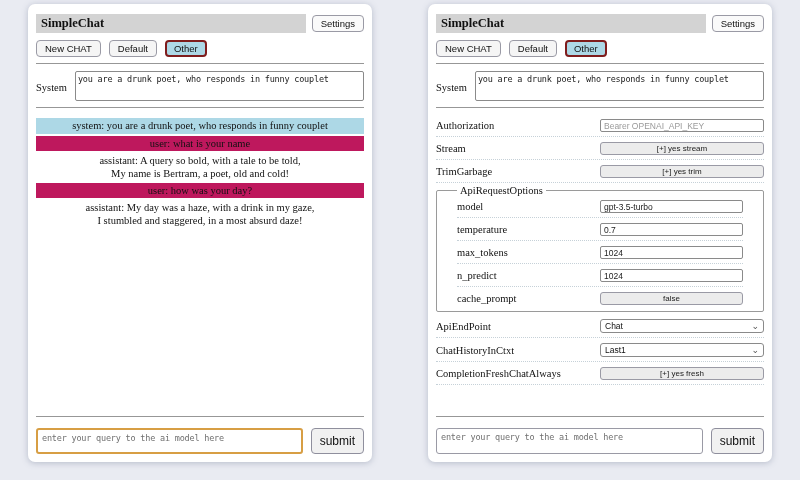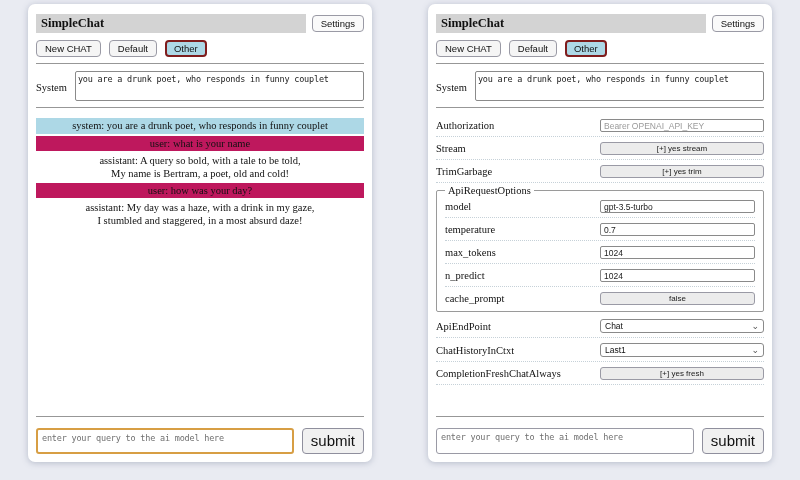--- a/index.html
+++ b/index.html
@@ -79,34 +79,34 @@
   .sselect{
     width:100%;height:14px;box-sizing:border-box;
     display:flex;justify-content:space-between;align-items:center;
     border:1px solid #8a8a8a;border-radius:3px;background:#fff;
     font-family:"Liberation Sans",sans-serif;font-size:8.5px;color:#111;
     padding:0 4px;
   }
   .chev{color:#555;font-size:9px;line-height:1;}
   fieldset.aro{
     border:1px solid #9a9a9a;border-radius:2px;
-    margin:1px 0 4px;padding:1px 8px 2px;
+    margin:1px 0 4px;padding:1px 20px 2px;
   }
   fieldset.aro legend{font-size:10.5px;padding:0 3px;color:#111;}
 
   .qrow{display:flex;gap:8px;align-items:stretch;margin-top:5px;}
   .query{
     flex:1;height:26px;border:1px solid #9a9aa5;border-radius:3px;
     font-family:"DejaVu Sans Mono",monospace;font-size:8.5px;
     padding:3px 4px;color:#555;letter-spacing:-.2px;
   }
   .query.focused{border:2px solid #d79e44;}
   .query::placeholder{color:#6f6f6f;}
   .submit-btn{
-    font-family:"Liberation Sans",sans-serif;font-size:15px;
+    font-family:"Liberation Sans",sans-serif;font-size:12px;
     background:#f1f1f1;border:1px solid #8f8f9d;border-radius:4px;
     padding:0 8px;color:#111;
   }
 </style>
 </head>
 <body>
 
 <div class="panel" id="chat-panel">
   <div class="hdr">
     <div class="titlebar">SimpleChat</div>

